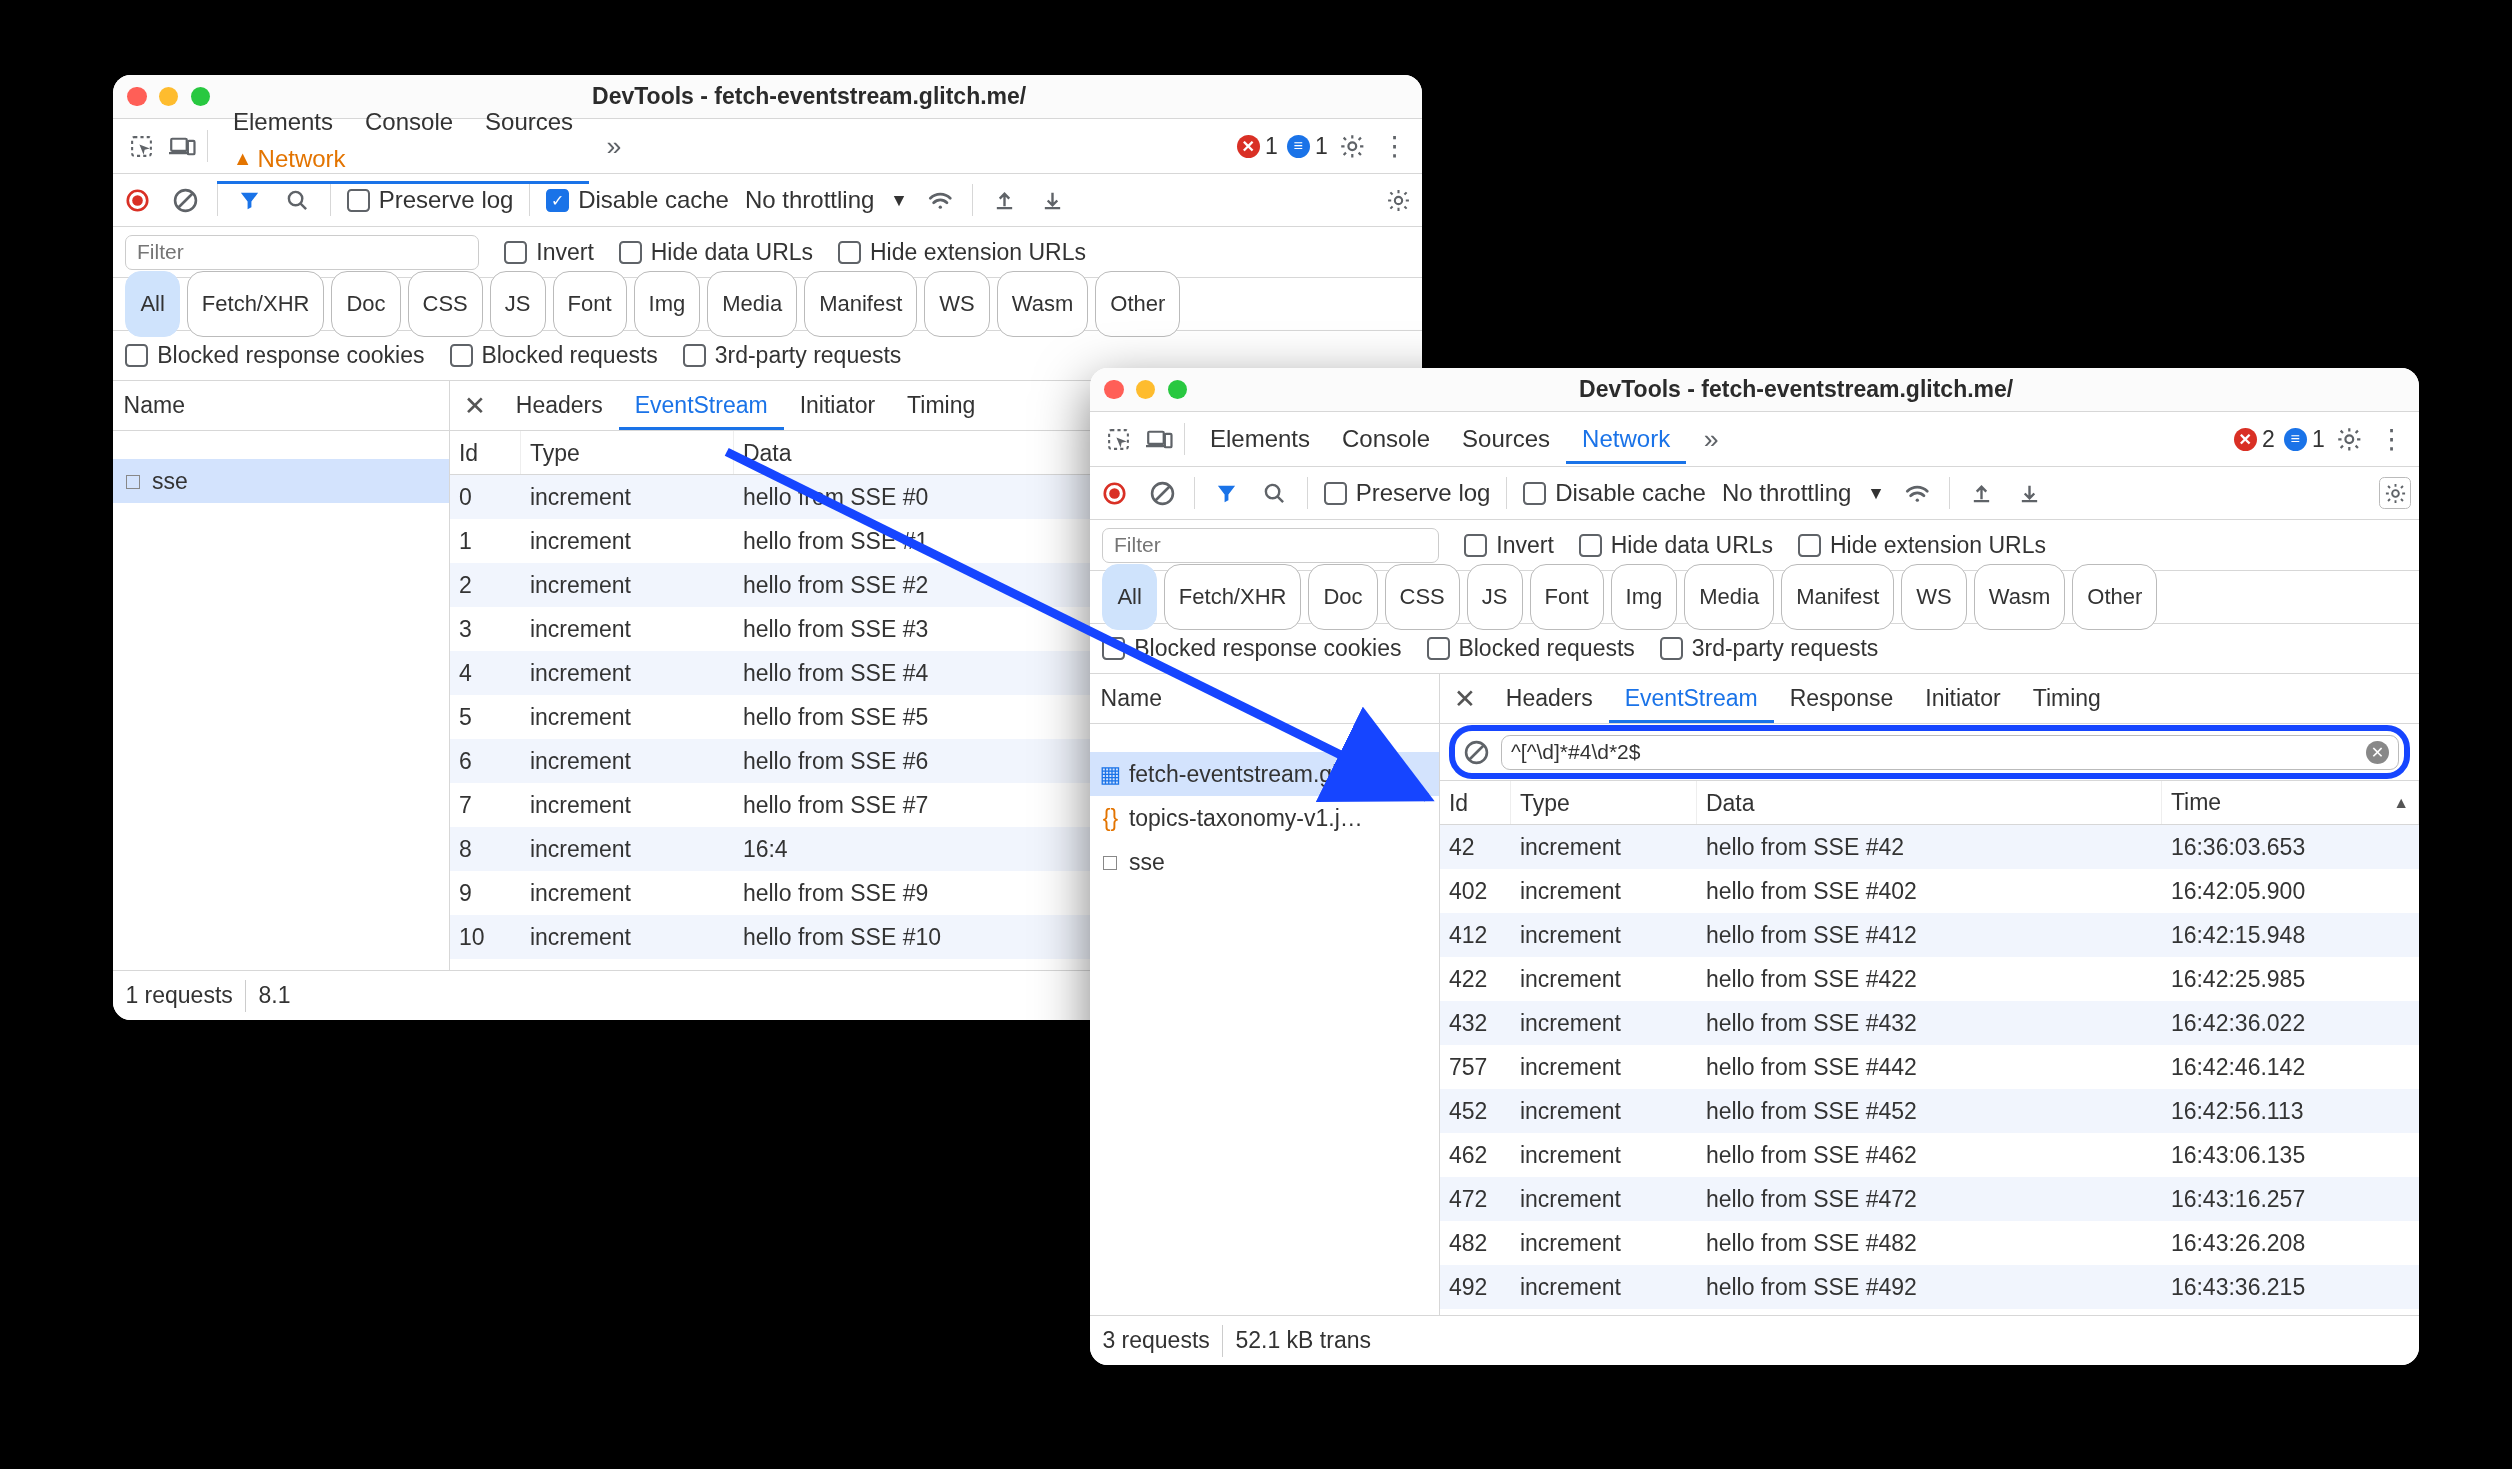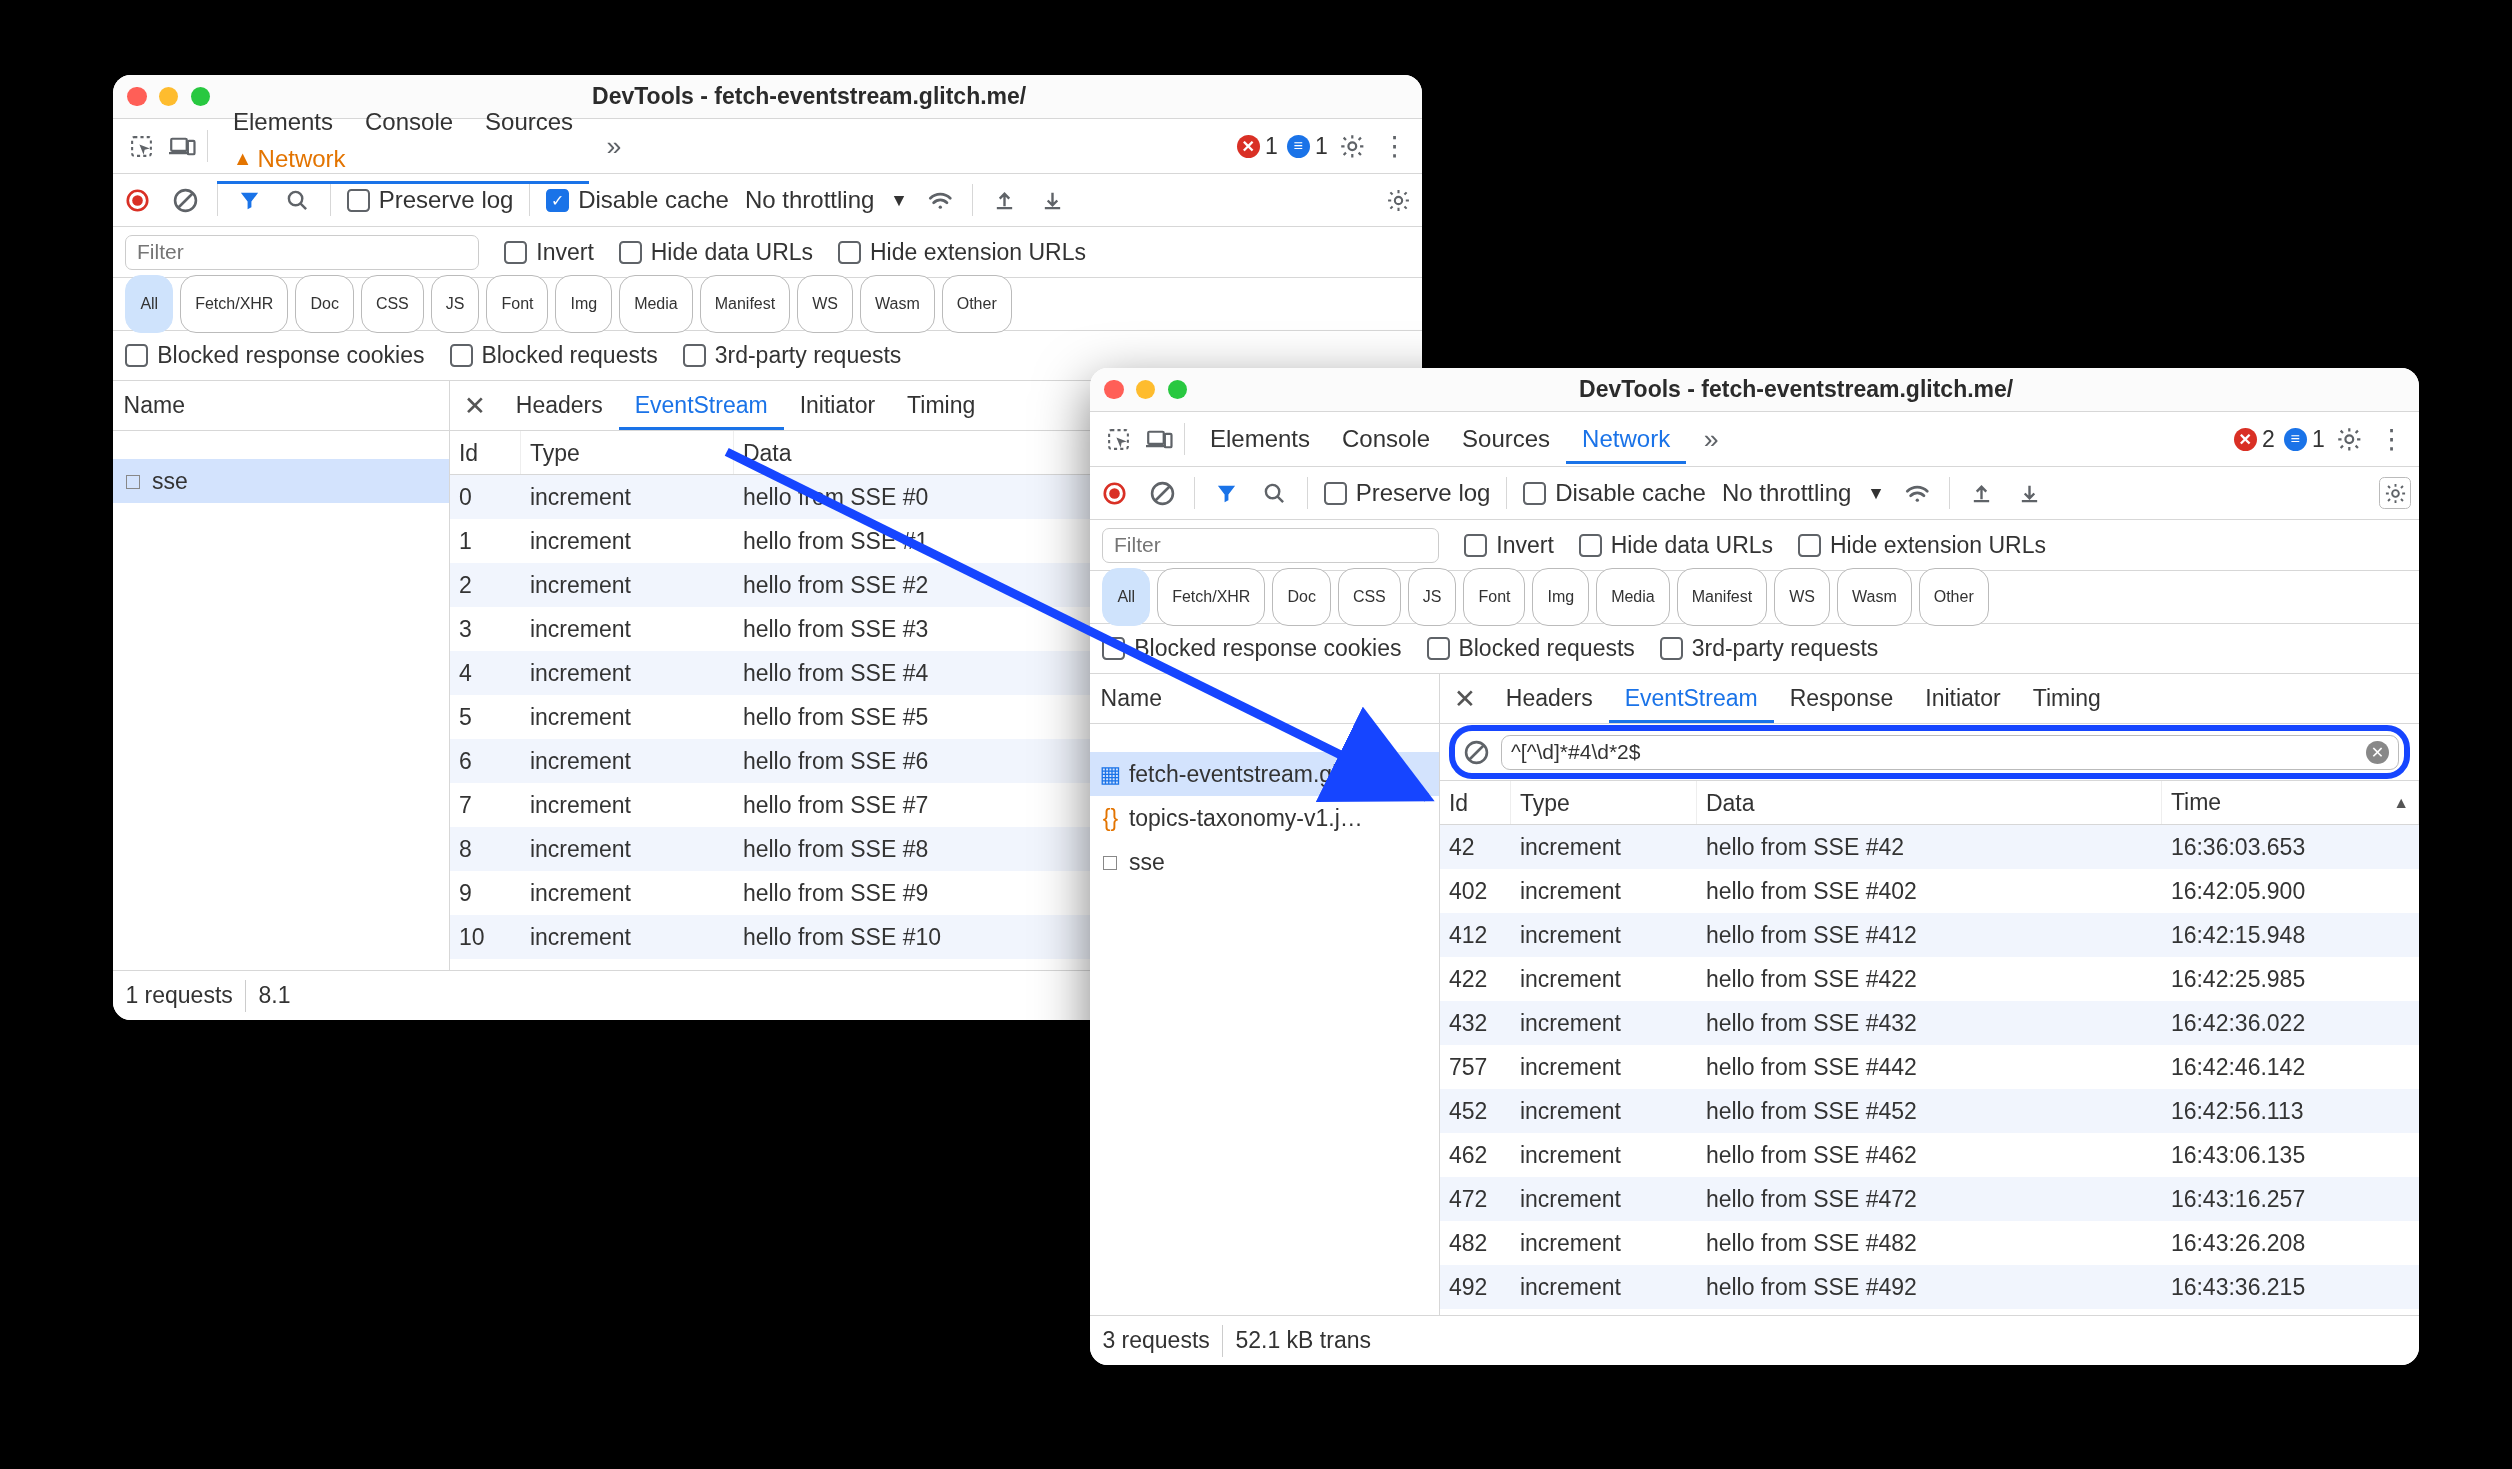--- a/index.html
+++ b/index.html
@@ -40,21 +40,21 @@
   .ckbox { width:23px; height:23px; border:2.7px solid #5f6368; border-radius:4.4px; display:inline-flex; align-items:center; justify-content:center; }
   .ckbox.checked { background:#1a73e8; border-color:#1a73e8; color:#fff; font-size:16px; }
 
   
   .filterrow { display:flex; align-items:center; height:51px; border-bottom:0.9px solid #d7d7d7; padding:0 12.4px; gap:25px; font-size:23px; }
   .filter-input { width:354px; height:35px; border:1.8px solid #ccc; border-radius:7px; padding:0 10.6px; font-size:21px; color:#777; background:#fff; }
   .filter-input.narrow { width:337px; }
 
   
   .pillrow { display:flex; align-items:center; height:53px; border-bottom:0.9px solid #d7d7d7; padding:0 12.4px; gap:7px; }
-  .pill { padding:19px 14px; border:1.8px solid #bbb; border-radius:16px; font-size:16px; color:#333; background:#fff; }
+  .pill { padding:19px 14px; border:1.8px solid #bbb; border-radius:16px; font-size:22px; color:#333; background:#fff; }
   .pill.active { background:#cfe3fc; border-color:#cfe3fc; }
 
   
   .blockedrow { display:flex; align-items:center; height:50px; border-bottom:0.9px solid #d7d7d7; padding:0 12.4px; gap:25px; font-size:23px; }
 
   
   .split { display:flex; height:calc(100% - 44px - 55px - 53px - 51px - 53px - 50px - 50px); }
   .namecol { width:337px; border-right:0.9px solid #d7d7d7; display:flex; flex-direction:column;gap:28px; }
   .namehdr { height:50px; display:flex; align-items:center; padding:0 10.6px; border-bottom:0.9px solid #d7d7d7; font-size:23px; color:#333; }
   .namerow { height:44px; display:flex; align-items:center; gap:7px; padding:0 8.9px; font-size:23px; }
@@ -333,21 +333,20 @@
           </div>
           <div class="row">
             <div class="cell c-id">7</div>
             <div class="cell c-type">increment</div>
             <div class="cell c-data">hello from SSE #7</div>
             <div class="cell c-time">16:4</div>
           </div>
           <div class="row">
             <div class="cell c-id">8</div>
             <div class="cell c-type">increment</div>
-            <div class="cell c-data">hello from SSE #8</div>
             <div class="cell c-time">16:4</div>
           </div>
           <div class="row">
             <div class="cell c-id">9</div>
             <div class="cell c-type">increment</div>
             <div class="cell c-data">hello from SSE #9</div>
             <div class="cell c-time">16:4</div>
           </div>
           <div class="row">
             <div class="cell c-id">10</div>

